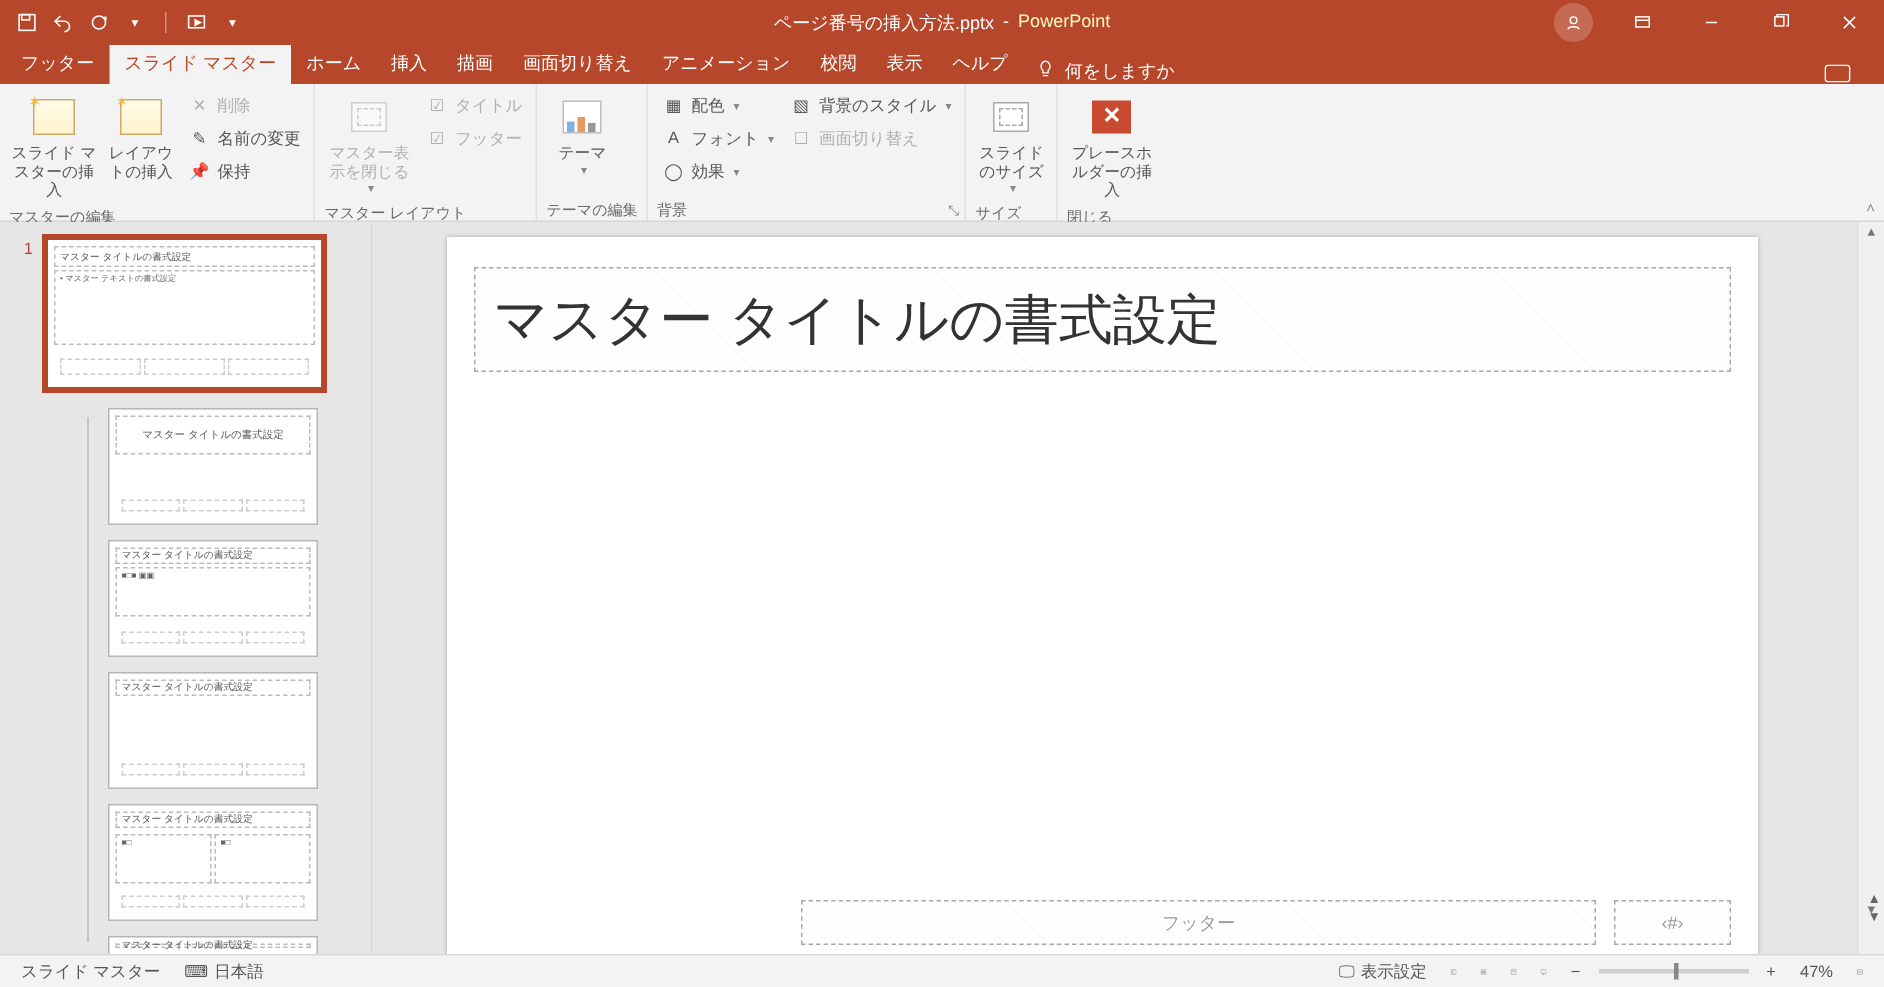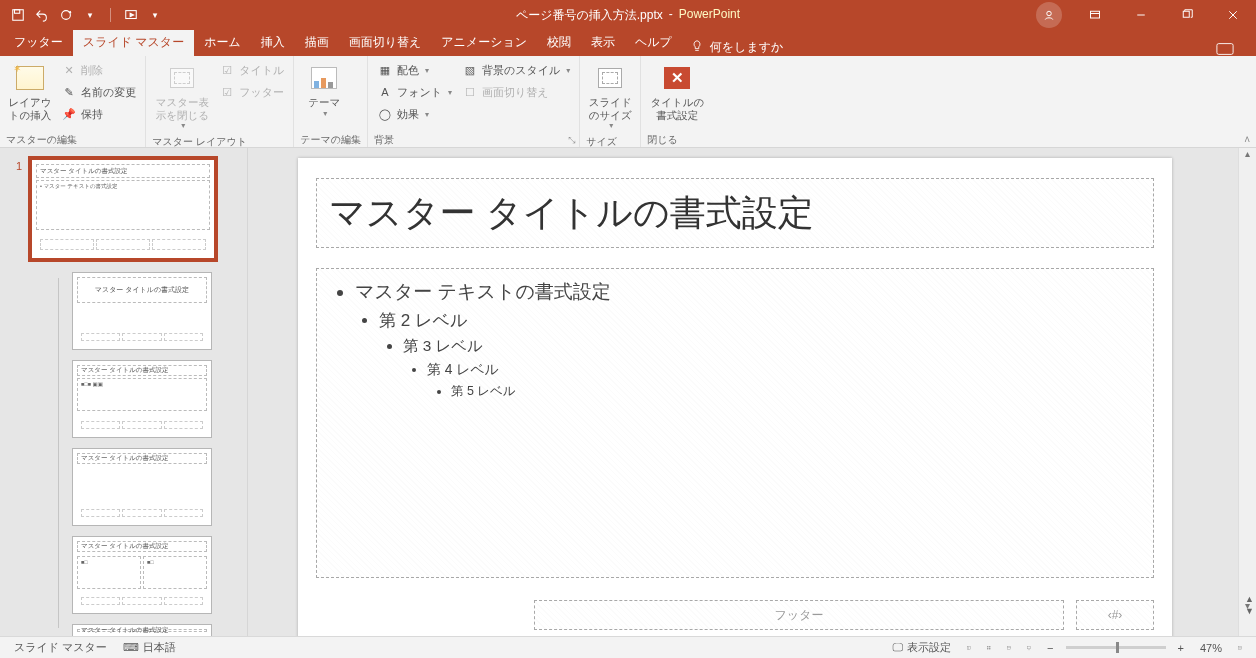--- a/index.html
+++ b/index.html
@@ -193,20 +193,26 @@
   <div class="share">
       <svg viewBox="0 0 20 14">
         <rect x="1" y="1" width="18" height="12" rx="2"></rect>
       </svg>
     </div>
 </div>
 
 <div class="ribbon">
   <div class="rgroup">
     <div class="rgroup-body">
+      <div class="bigbtn wide">
+        <div class="ico">
+            <div class="ico-slide"></div>
+          </div>
+        <span>スライド マスターの挿入</span>
+      </div>
       <div class="bigbtn">
         <div class="ico">
             <div class="ico-slide"></div>
           </div>
         <span>レイアウトの挿入</span>
       </div>
       <div class="smallcol">
         <div class="smallrow disabled">
             <span class="sico">✕</span>
             <span>削除</span>
@@ -310,21 +316,21 @@
     </div>
     <div class="rgroup-label">サイズ</div>
   </div>
 
   <div class="rgroup" style="border-right:none;">
     <div class="rgroup-body">
       <div class="bigbtn wide">
         <div class="ico">
             <div class="ico-close">✕</div>
           </div>
-        <span>タイトルの書式設定</span>
+        <span>プレースホルダーの挿入</span>
       </div>
     </div>
     <div class="rgroup-label">閉じる</div>
   </div>
 
   <div class="ribbon-collapse">˄</div>
 </div>
 
 <div class="workspace">
 
@@ -396,37 +402,20 @@
           <div class="t-title">マスター タイトルの書式設定</div>
         </div>
     </div>
   </div>
 
   <div class="edit-wrap">
     <div class="slide-canvas">
       <div class="placeholder ph-title">
         <span>マスター タイトルの書式設定</span>
       </div>
-      <div class="placeholder ph-body">
-        <ul>
-          <li>マスター テキストの書式設定</li>
-          <ul>
-              <li>第 2 レベル</li>
-            <ul>
-                <li>第 3 レベル</li>
-              <ul>
-                  <li>第 4 レベル</li>
-                <ul>
-                    <li>第 5 レベル</li>
-                  </ul>
-              </ul>
-            </ul>
-          </ul>
-        </ul>
-      </div>
       <div class="placeholder ph-footer ph-small">
           <span>フッター</span>
         </div>
       <div class="placeholder ph-num ph-small">
           <span>‹#›</span>
         </div>
     </div>
 
     <div class="vscroll">
       <div class="arrow">▴</div>

